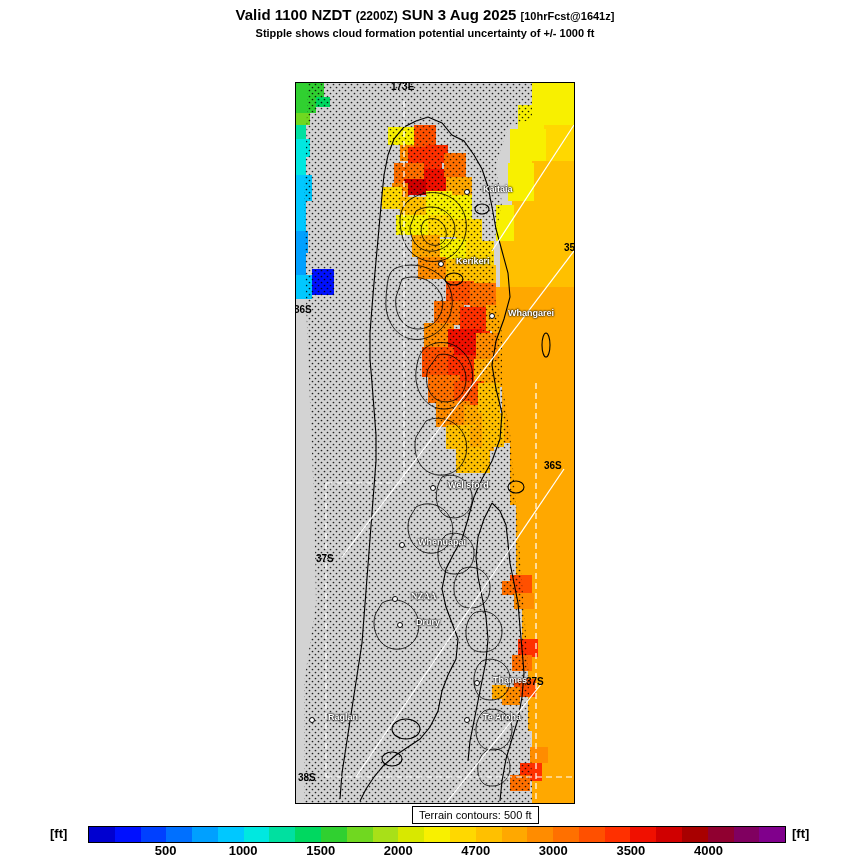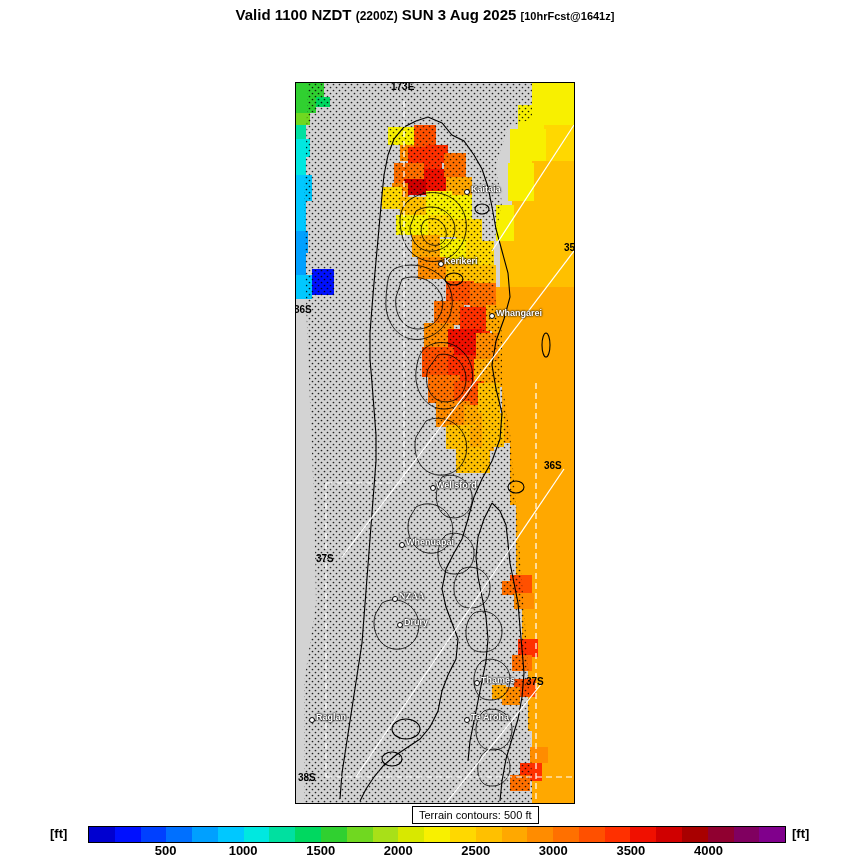--- a/index.html
+++ b/index.html
@@ -73,20 +73,21 @@
     color: #000;
     white-space: nowrap;
   }
   .city-label {
     position: absolute;
     font-size: 9px;
     font-weight: bold;
     color: #ffffff;
     white-space: nowrap;
     text-shadow: 0 0 2px #000, 0 0 2px #000;
+    padding-left: 12px;
   }
   .city-dot {
     position: absolute;
     width: 4px;
     height: 4px;
     border-radius: 50%;
     background: #ffffff;
     border: 1px solid #000;
   }
 
@@ -147,20 +148,21 @@
 </head>
 <body>
 
 <div id="title-block">
   <div class="title-line2">
     <span>Valid 1100 NZDT</span>
     <span class="paren">(2200Z)</span>
     <span>SUN 3 Aug 2025</span>
     <span class="fcst">[10hrFcst@1641z]</span>
   </div>
+  <div class="title-line3">Stipple shows cloud formation potential uncertainty of +/- 1000 ft</div>
 </div>
 
 <div id="map-frame">
   <svg id="map-svg" width="278" height="720" viewBox="0 0 278 720">
     <defs>
       <pattern id="stipple" width="6" height="6" patternUnits="userSpaceOnUse">
         <rect width="6" height="6" fill="none"></rect>
         <circle cx="1.5" cy="1.5" r="0.85" fill="#000"></circle>
         <circle cx="4.5" cy="4.5" r="0.85" fill="#000"></circle>
       </pattern>
@@ -407,19 +409,19 @@
       <div class="cb-cell" style="background: rgb(168, 0, 0);"></div>
       <div class="cb-cell" style="background: rgb(144, 0, 48);"></div>
       <div class="cb-cell" style="background: rgb(128, 0, 96);"></div>
       <div class="cb-cell" style="background: rgb(128, 0, 140);"></div>
     </div>
   <div id="cb-ticks">
       <div class="cb-tick" style="left: 77.5556px;">500</div>
       <div class="cb-tick" style="left: 155.111px;">1000</div>
       <div class="cb-tick" style="left: 232.667px;">1500</div>
       <div class="cb-tick" style="left: 310.222px;">2000</div>
-      <div class="cb-tick" style="left: 387.778px;">2500</div>
+      <div class="cb-tick" style="left: 387.778px;">4700</div>
       <div class="cb-tick" style="left: 465.333px;">3000</div>
       <div class="cb-tick" style="left: 542.889px;">3500</div>
       <div class="cb-tick" style="left: 620.444px;">4000</div>
     </div>
   <div id="cb-right-unit">[ft]</div>
 </div>
 
 </body></html>

